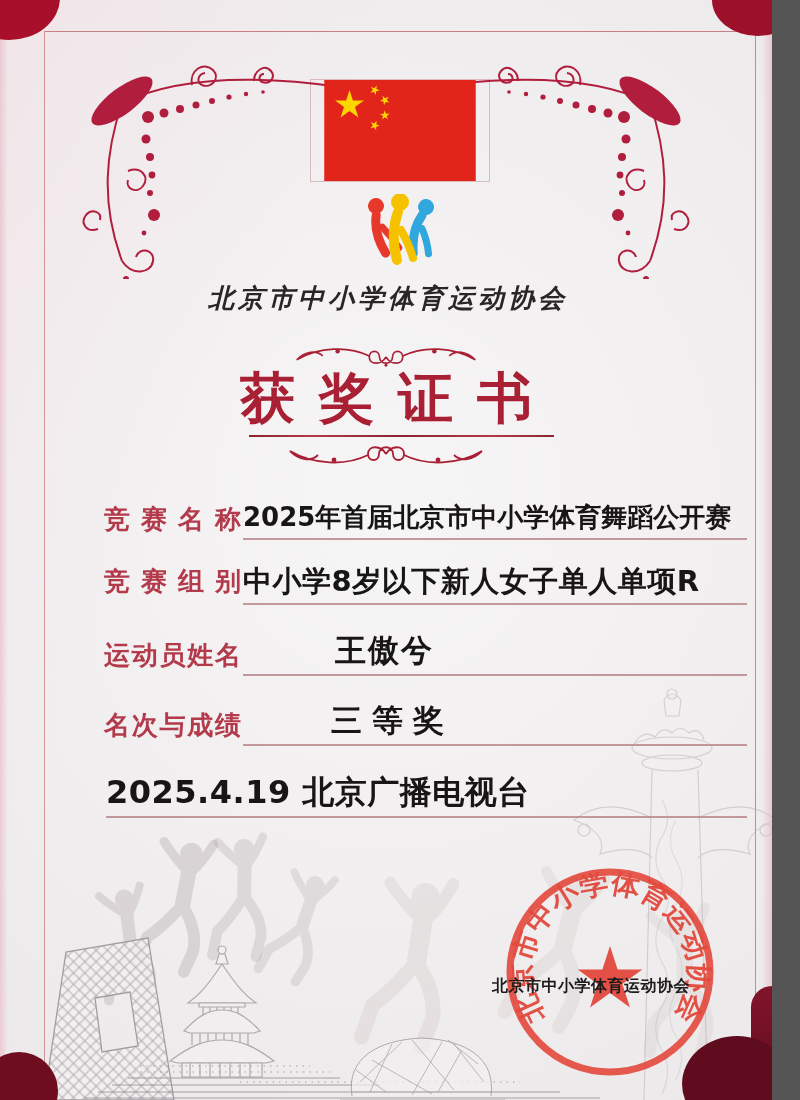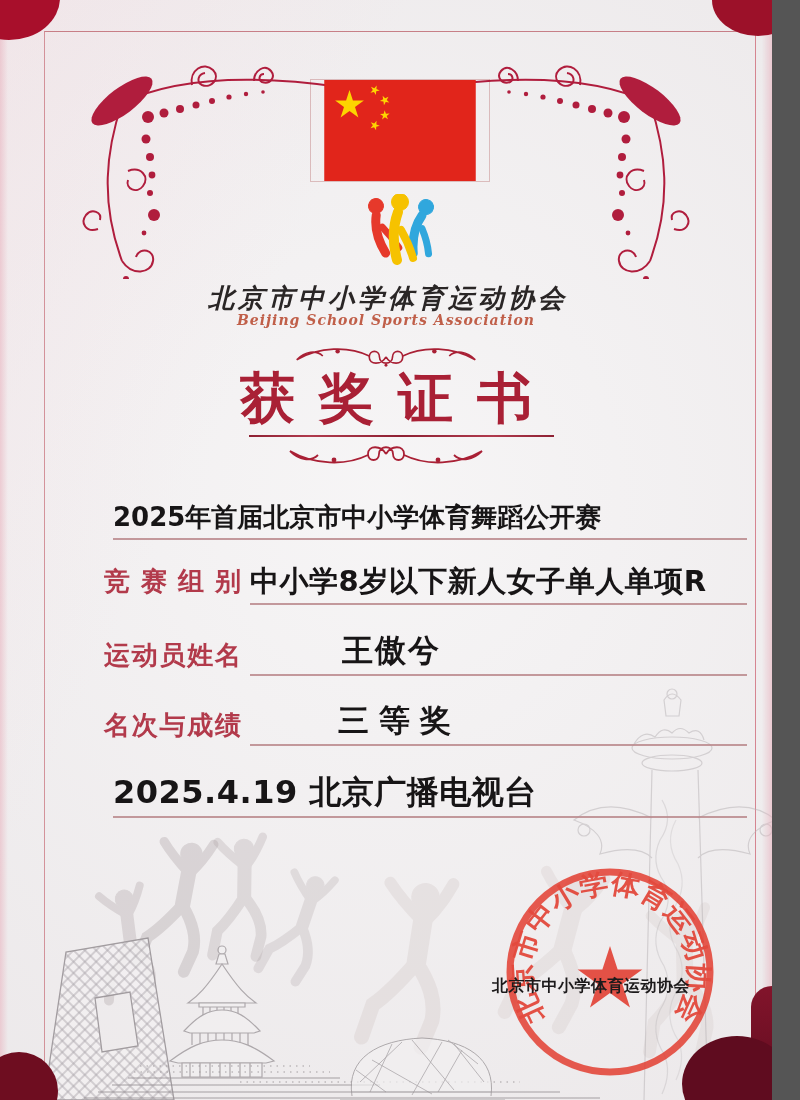--- a/index.html
+++ b/index.html
@@ -47,21 +47,21 @@
     text-align:center;font-family:"DejaVu Serif","Liberation Serif",serif;
     font-size:55px;font-weight:700;letter-spacing:24px;padding-left:24px;
     color:#a92035;box-sizing:border-box;}
   .title-rule{position:absolute;left:249px;top:435px;width:305px;height:2px;z-index:4;
     background:linear-gradient(90deg,#8e2133,#b03a4d 20%,#8e2133 50%,#b03a4d 80%,#8e2133);}
 
   .fields{position:absolute;left:104px;top:488px;width:643px;height:340px;z-index:4;}
   .field-row{position:absolute;left:0;right:0;height:50px;display:flex;align-items:flex-end;}
   .field-label{width:137px;text-align:justify;text-align-last:justify;
     font-size:26px;font-weight:700;color:#b23a4b;padding-bottom:8px;line-height:1;}
-  .field-value{flex:1;margin-left:9px;border-bottom:2px solid rgba(186,136,140,.85);
+  .field-value{flex:1;margin-left:2px;border-bottom:2px solid rgba(186,136,140,.85);
     font-weight:700;color:#171516;padding-bottom:5px;line-height:1.15;white-space:nowrap;}
   .row-1{top:2px;}   .row-1 .field-value{font-size:26px;}
   .row-2{top:72px;align-items:center;}  .row-2 .field-value{font-size:29px;letter-spacing:.5px;}
   .row-3{top:138px;} .row-3 .field-value{font-size:31px;padding-left:92px;letter-spacing:2px;}
   .row-4{top:208px;} .row-4 .field-value{font-size:31px;padding-left:88px;letter-spacing:10px;}
   .row-5{top:280px;} .row-5 .field-value{font-size:32px;letter-spacing:.5px;}
 
   .stamp{position:absolute;left:496px;top:858px;width:228px;height:228px;z-index:5;opacity:.92;}
   .stamp-org-text{position:absolute;left:492px;top:976px;z-index:5;
     font-size:16px;font-weight:700;letter-spacing:.5px;color:#1c1a1b;white-space:nowrap;}
@@ -244,21 +244,20 @@
       <path d="M1,22 Q9,33 13,45" fill="none" stroke-width="7" stroke-linecap="round"></path>
     </g>
     <g stroke="#f6c200" fill="#f6c200" transform="translate(62,8)">
       <circle cx="0" cy="0" r="8.5"></circle>
       <path d="M-2,10 Q-10,32 -3,58" fill="none" stroke-width="10" stroke-linecap="round"></path>
       <path d="M1,28 Q9,42 13,56" fill="none" stroke-width="8" stroke-linecap="round"></path>
     </g>
   </svg>
 
   <div class="org-calligraphy">北京市中小学体育运动协会</div>
-  <div class="org-english">Beijing School Sports Association</div>
 
   <svg class="ornament ornament-top" viewBox="0 0 200 30">
     <g stroke="#a92035" fill="none" stroke-width="1.8">
       <path d="M100,16 c-5,9 -18,9 -18,0 c0,-8 11,-8 11,0 c0,9 14,9 14,0 c0,-8 11,-8 11,0 c0,9 -13,9 -18,0"></path>
       <path d="M82,15 C60,4 28,5 4,19 c9,-9 21,-11 28,-4"></path>
       <path d="M118,15 C140,4 172,5 196,19 c-9,-9 -21,-11 -28,-4"></path>
     </g>
     <g fill="#a92035">
       <circle cx="48" cy="10" r="2.4"></circle>
       <circle cx="152" cy="10" r="2.4"></circle>
@@ -276,20 +275,21 @@
       <path d="M118,15 C140,4 172,5 196,19 c-9,-9 -21,-11 -28,-4"></path>
     </g>
     <g fill="#a92035">
       <circle cx="48" cy="10" r="2.4"></circle>
       <circle cx="152" cy="10" r="2.4"></circle>
     </g>
   </svg>
 
   <div class="fields">
     <div class="field-row row-1">
+      <div class="field-label">竞赛名称</div>
       <div class="field-value">2025年首届北京市中小学体育舞蹈公开赛</div>
     </div>
     <div class="field-row row-2">
       <div class="field-label">竞赛组别</div>
       <div class="field-value">中小学8岁以下新人女子单人单项R</div>
     </div>
     <div class="field-row row-3">
       <div class="field-label">运动员姓名</div>
       <div class="field-value">王傲兮</div>
     </div>

